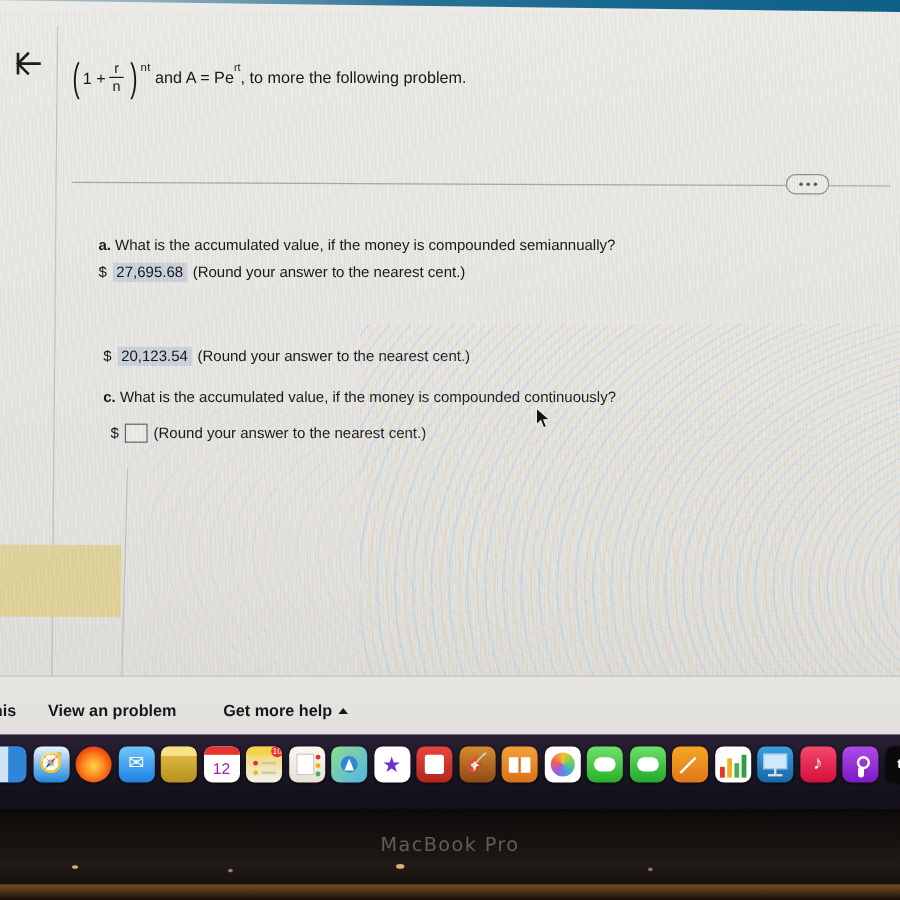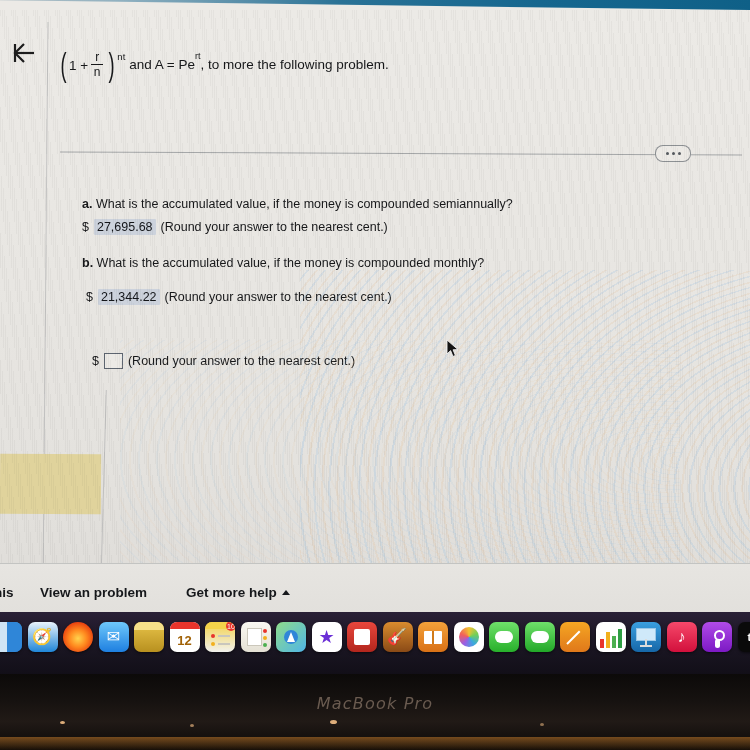--- a/index.html
+++ b/index.html
@@ -172,21 +172,20 @@
 
   
   .bezel{
     position:absolute;left:0;top:674px;width:750px;height:76px;
     background:linear-gradient(180deg,#0c0a09 0%, #161210 35%, #211a16 62%, #0a0807 100%);
   }
   .bezel-label{
     position:absolute;left:0;right:0;top:694px;text-align:center;
     color:#6a5b50;font-size:16px;letter-spacing:1.2px;
     font-family:"DejaVu Sans", sans-serif;
-    font-style:italic;
   }
   .bezel-glow{
     position:absolute;left:0;top:737px;width:750px;height:13px;
     background:linear-gradient(180deg,rgba(150,95,35,.75),rgba(60,35,10,.25));
   }
   .speck{position:absolute;border-radius:50%;background:rgba(255,200,140,.85);}
 </style>
 </head>
 <body>
 
@@ -234,30 +233,30 @@
     <div class="part pa">
       <b>a.</b>
       <span>What is the accumulated value, if the money is compounded semiannually?</span>
     </div>
     <div class="ans-row ansa">
       <span class="money">$</span>
       <span class="filled">27,695.68</span>
       <span>(Round your answer to the nearest cent.)</span>
     </div>
 
-    <div class="part pb">
-      <b>b.</b>
-      <span>What is the accumulated value, if the money is compounded monthly?</span>
-    </div>
     <div class="ans-row ansb">
       <span class="money">$</span>
-      <span class="filled">21,344.22</span>
+      <span class="filled">20,123.54</span>
       <span>(Round your answer to the nearest cent.)</span>
     </div>
 
+    <div class="part pc">
+      <b>c.</b>
+      <span>What is the accumulated value, if the money is compounded continuously?</span>
+    </div>
     <div class="ans-row ansc">
       <span class="money">$</span>
       <span class="empty-box"></span>
       <span>(Round your answer to the nearest cent.)</span>
     </div>
 
     <div class="moire"></div>
     <div class="moire2"></div>
     <div class="scanlines"></div>
 
@@ -287,21 +286,21 @@
         </div>
         <div class="app" style="background: radial-gradient(circle at 50% 55%, rgb(255, 211, 77) 0%, rgb(255, 138, 31) 38%, rgb(232, 67, 15) 72%, rgb(123, 44, 196) 100%); border-radius: 50%;"></div>
         <div class="app" style="background: linear-gradient(rgb(110, 200, 251), rgb(30, 127, 224));">
           <span class="g">✉</span>
         </div>
         <div class="app" style="background: linear-gradient(rgb(232, 196, 74), rgb(184, 144, 31));">
           <div style="position:absolute;left:0;top:0;right:0;height:8px;background:#f6e08a"></div>
         </div>
         <div class="app" style="background: rgb(255, 255, 255);">
           <div style="position:absolute;left:0;top:0;right:0;height:7px;background:#e8342c"></div>
-          <div style="position:absolute;left:0;top:7px;right:0;bottom:0;display:flex;align-items:center;justify-content:center;color:#a16207;font-size:13px;font-weight:700">12</div>
+          <div style="position:absolute;left:0;top:7px;right:0;bottom:0;display:flex;align-items:center;justify-content:center;color:#a21caf;font-size:13px;font-weight:400">12</div>
         </div>
         <div class="app" style="background: linear-gradient(rgb(244, 210, 74), rgb(241, 241, 238));">
           <div style="position:absolute;left:0;top:0;right:0;height:7px;background:#f4d24a"></div>
           <div style="position:absolute;left:6px;top:12px;width:4px;height:4px;border-radius:50%;background:#e8342c"></div>
           <div style="position:absolute;left:13px;top:13px;right:5px;height:2px;background:#c9c6bd"></div>
           <div style="position:absolute;left:6px;top:20px;width:4px;height:4px;border-radius:50%;background:#f2b01e"></div>
           <div style="position:absolute;left:13px;top:21px;right:5px;height:2px;background:#c9c6bd"></div>
           <div style="position:absolute;right:-1px;top:-1px;width:10px;height:10px;border-radius:50%;background:#e8342c;color:#fff;font-size:7px;display:flex;align-items:center;justify-content:center">10</div>
         </div>
         <div class="app" style="background: linear-gradient(rgb(250, 248, 242), rgb(228, 224, 212));">

